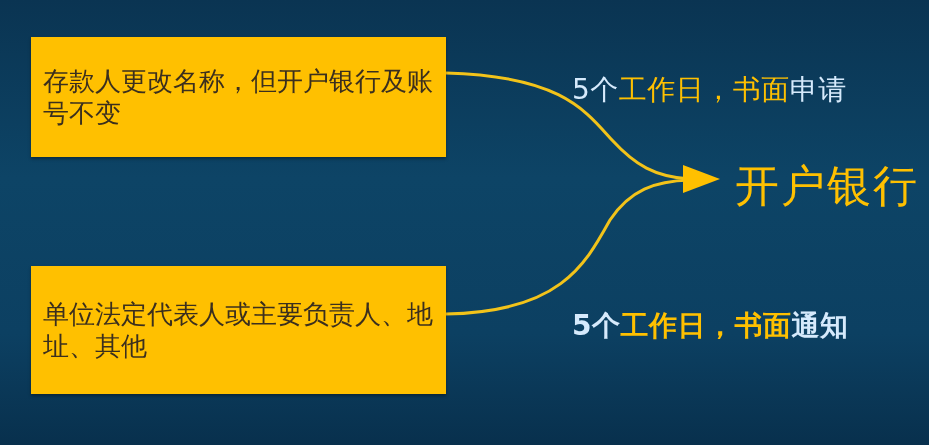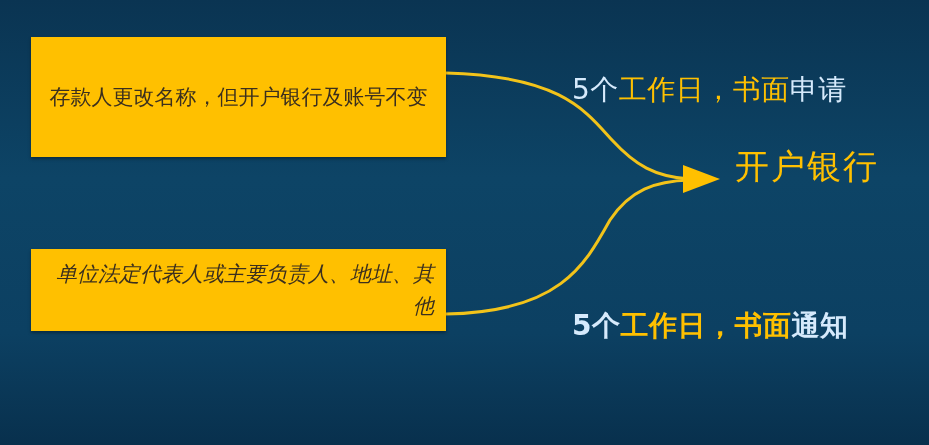--- a/index.html
+++ b/index.html
@@ -5,37 +5,37 @@
   html, body { margin: 0; padding: 0; }
   body {
     width: 929px; height: 445px; overflow: hidden; position: relative;
     background: linear-gradient(180deg, #0a3452 0%, #0d4466 40%, #0c4062 75%, #08304d 100%);
     font-family: "DejaVu Sans", "Liberation Sans", sans-serif;
   }
   .box {
     position: absolute; left: 31px; width: 415px;
     background: #ffc000;
     color: #3b2f1e;
-    font-size: 21px; line-height: 32px;
+    font-size: 26px; line-height: 32px;
     display: flex; align-items: center; justify-content: center;
-    text-align: right; box-sizing: border-box; padding: 0 12px;
+    text-align: left; box-sizing: border-box; padding: 0 12px;
     box-shadow: 0 2px 3px rgba(0,0,0,0.35);
   }
   #box-top { top: 37px; height: 120px; }
-  #box-bottom { top: 249px; height: 82px; font-style: italic; }
+  #box-bottom { top: 266px; height: 128px; }
   .label {
     position: absolute; font-size: 28px; white-space: nowrap; letter-spacing: 0.5px;
   }
   .w { color: #d6eafc; }
   .y { color: #ffc000; }
   #label-top { left: 572px; top: 71px; }
   #label-bottom { left: 572px; top: 307px; font-weight: bold; }
   #target {
-    position: absolute; left: 735px; top: 144px;
-    font-size: 34px; color: #ffc000; letter-spacing: 2px;
+    position: absolute; left: 735px; top: 157px;
+    font-size: 44px; color: #ffc000; letter-spacing: 2px;
   }
   svg { position: absolute; left: 0; top: 0; }
 </style>
 </head>
 <body>
 
 <svg width="929" height="445" viewBox="0 0 929 445">
   <path d="M446,73 C560,76 585,110 612,140 C635,165 655,177 690,179" fill="none" stroke="#f2c31a" stroke-width="3"></path>
   <path d="M446,314 C560,312 585,265 610,220 C630,190 655,181 690,180" fill="none" stroke="#f2c31a" stroke-width="3"></path>
   <polygon points="683,165 720,179 683,193" fill="#ffc000"></polygon>

